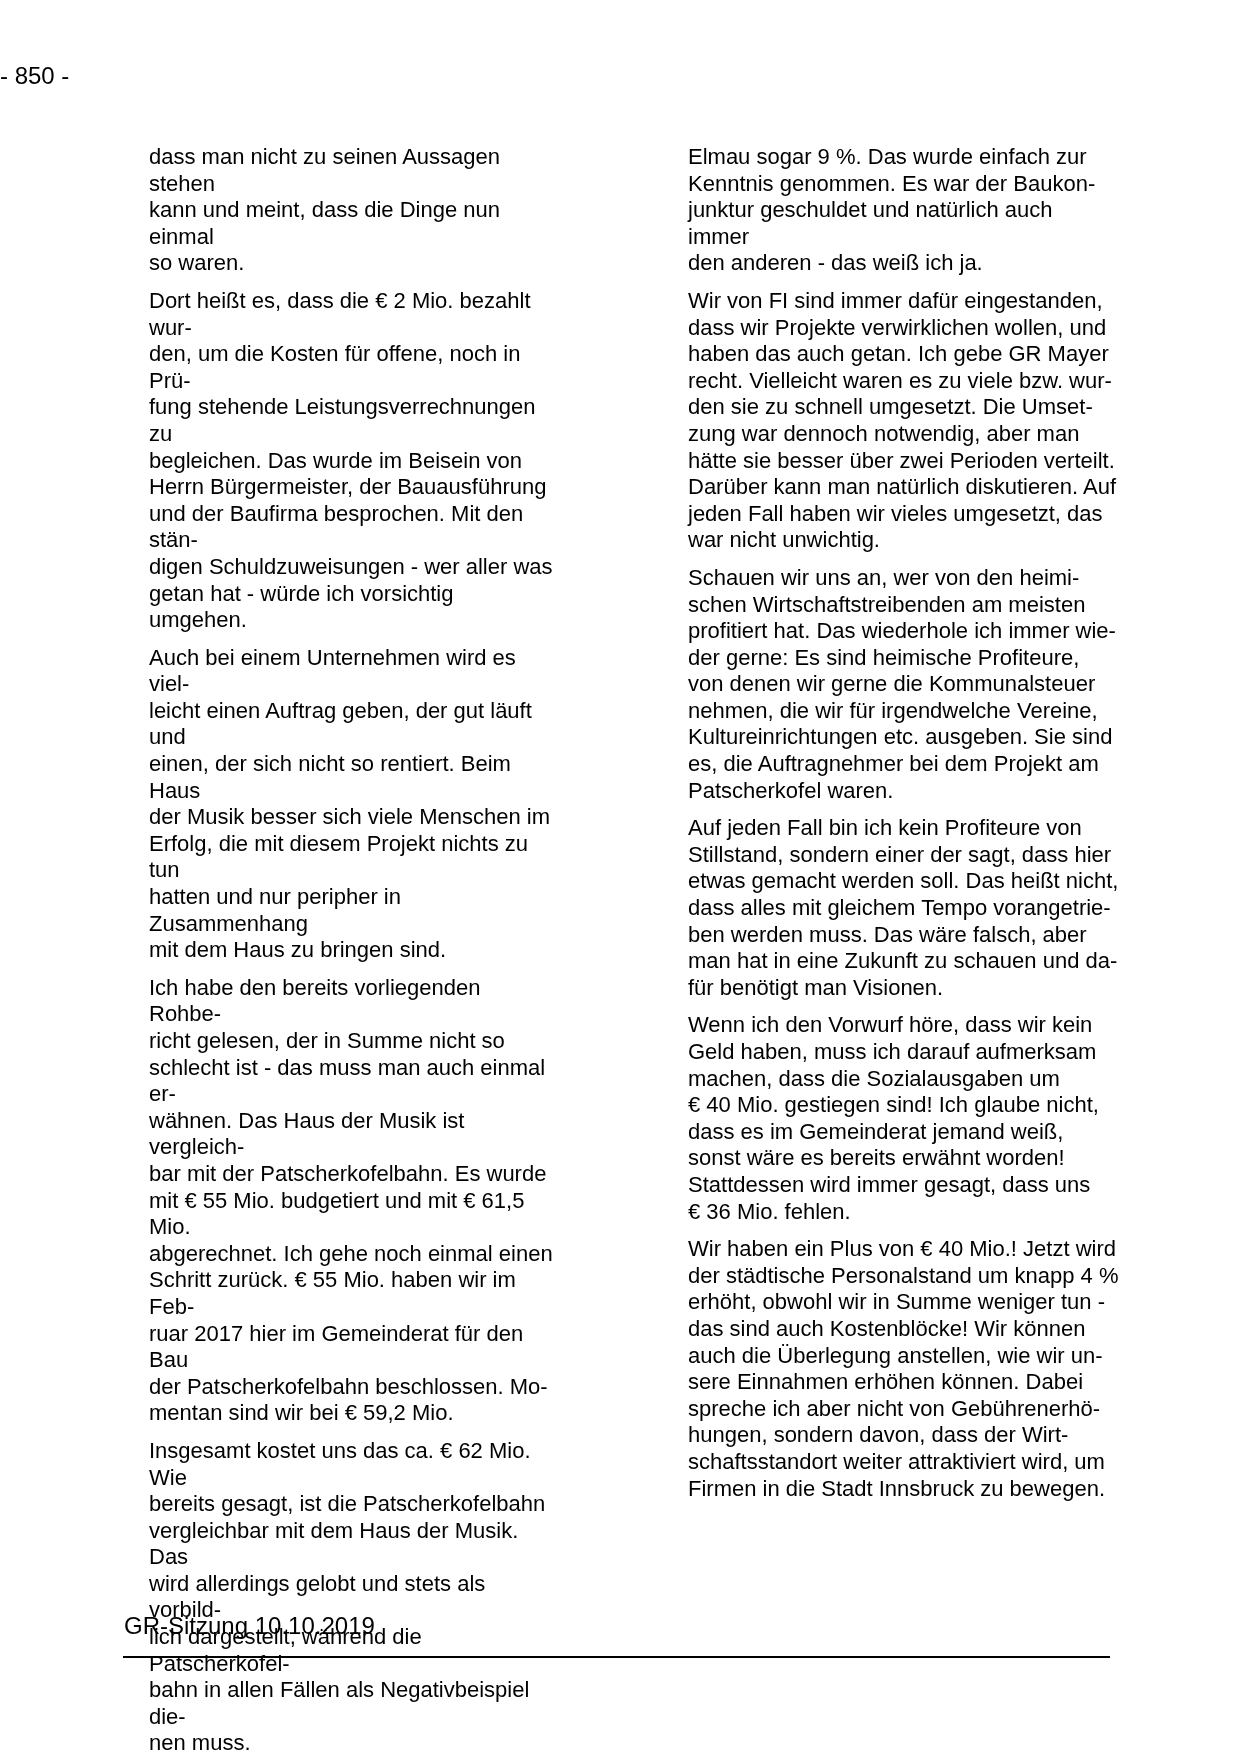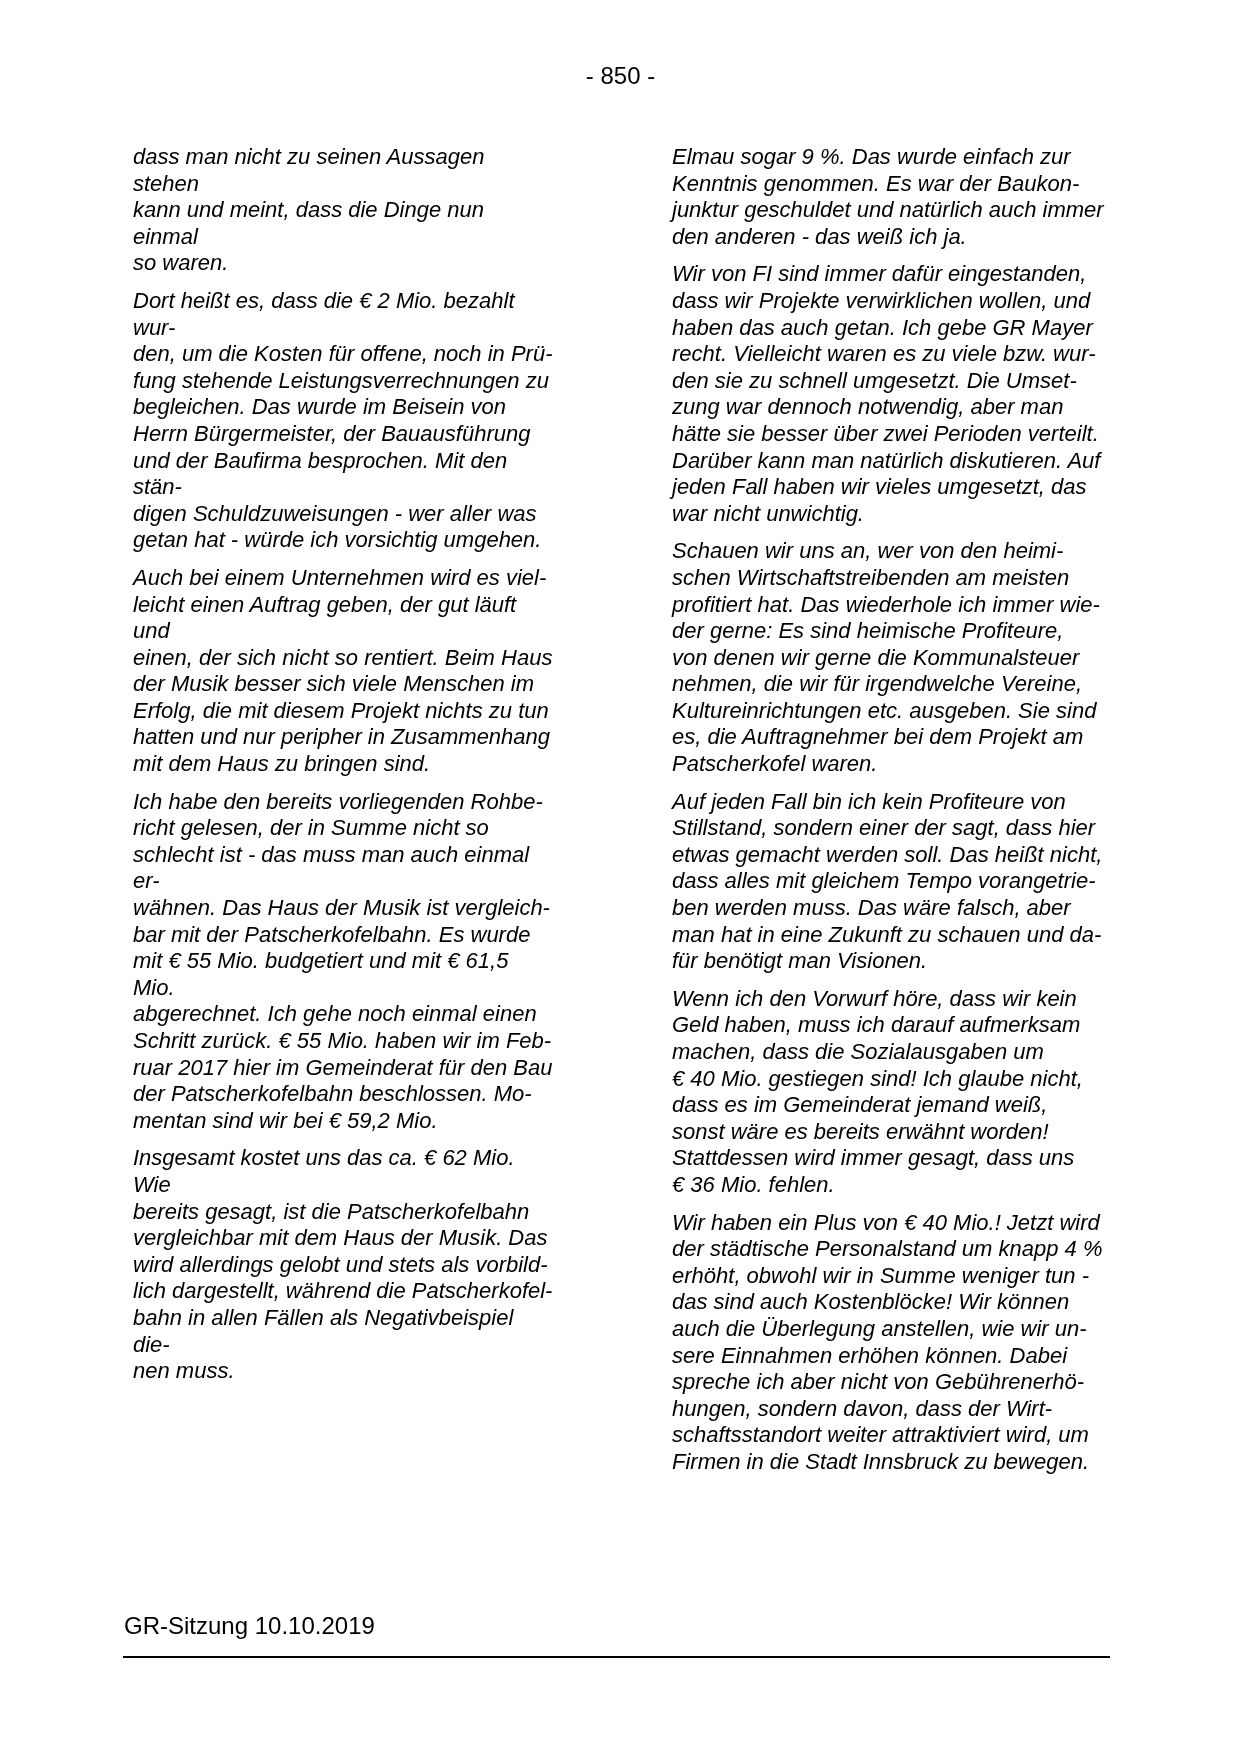--- a/index.html
+++ b/index.html
@@ -16,21 +16,20 @@
     background: #ffffff;
     color: #000000;
     font-family: "Liberation Sans", "DejaVu Sans", sans-serif;
     overflow: hidden;
   }
   .page-number {
     position: absolute;
     top: 62px;
     left: 0;
     width: 1241px;
-    text-align: center;
     font-size: 24px;
     line-height: 28px;
     white-space: pre;
   }
   .columns {
     position: absolute;
     top: 144px;
     left: 133px;
     width: 986px;
     display: flex;
@@ -43,23 +42,22 @@
     text-align: left;
   }
   .col-left {
     width: 420px;
     margin-right: 119px;
   }
   .col-right {
     width: 447px;
   }
   .col p {
-    margin: 0 0 11px 0;
+    margin: 0 0 11px 16px;
     white-space: pre-line;
-    font-style: italic;
   }
   .col p:last-child {
     margin-bottom: 0;
   }
   .footer-rule {
     position: absolute;
     left: 123px;
     top: 1656px;
     width: 987px;
     border-top: 2px solid #000000;

